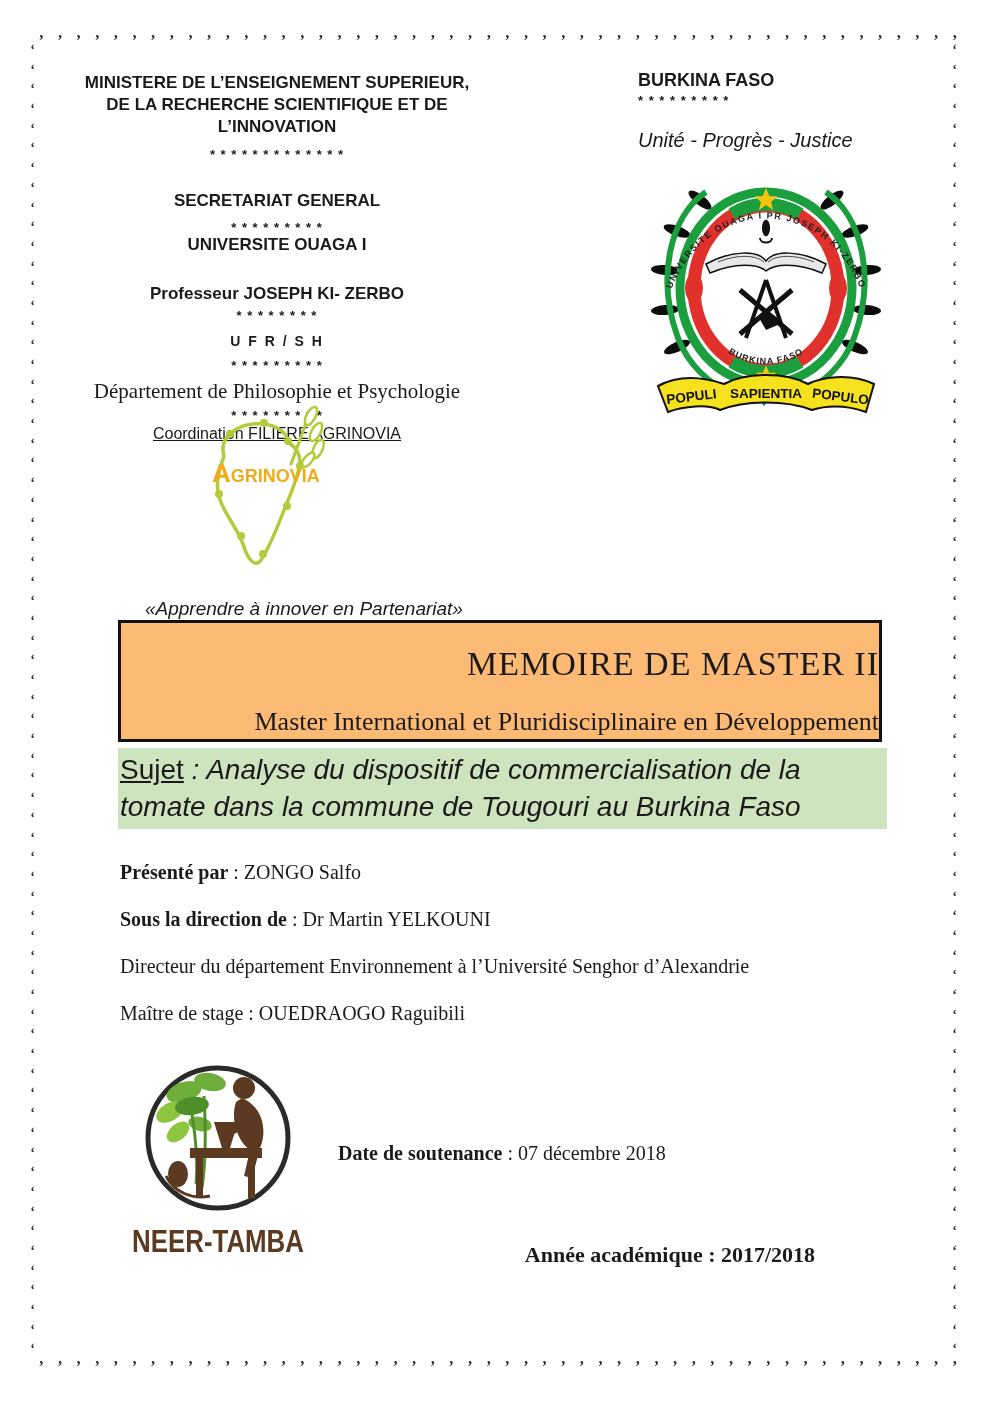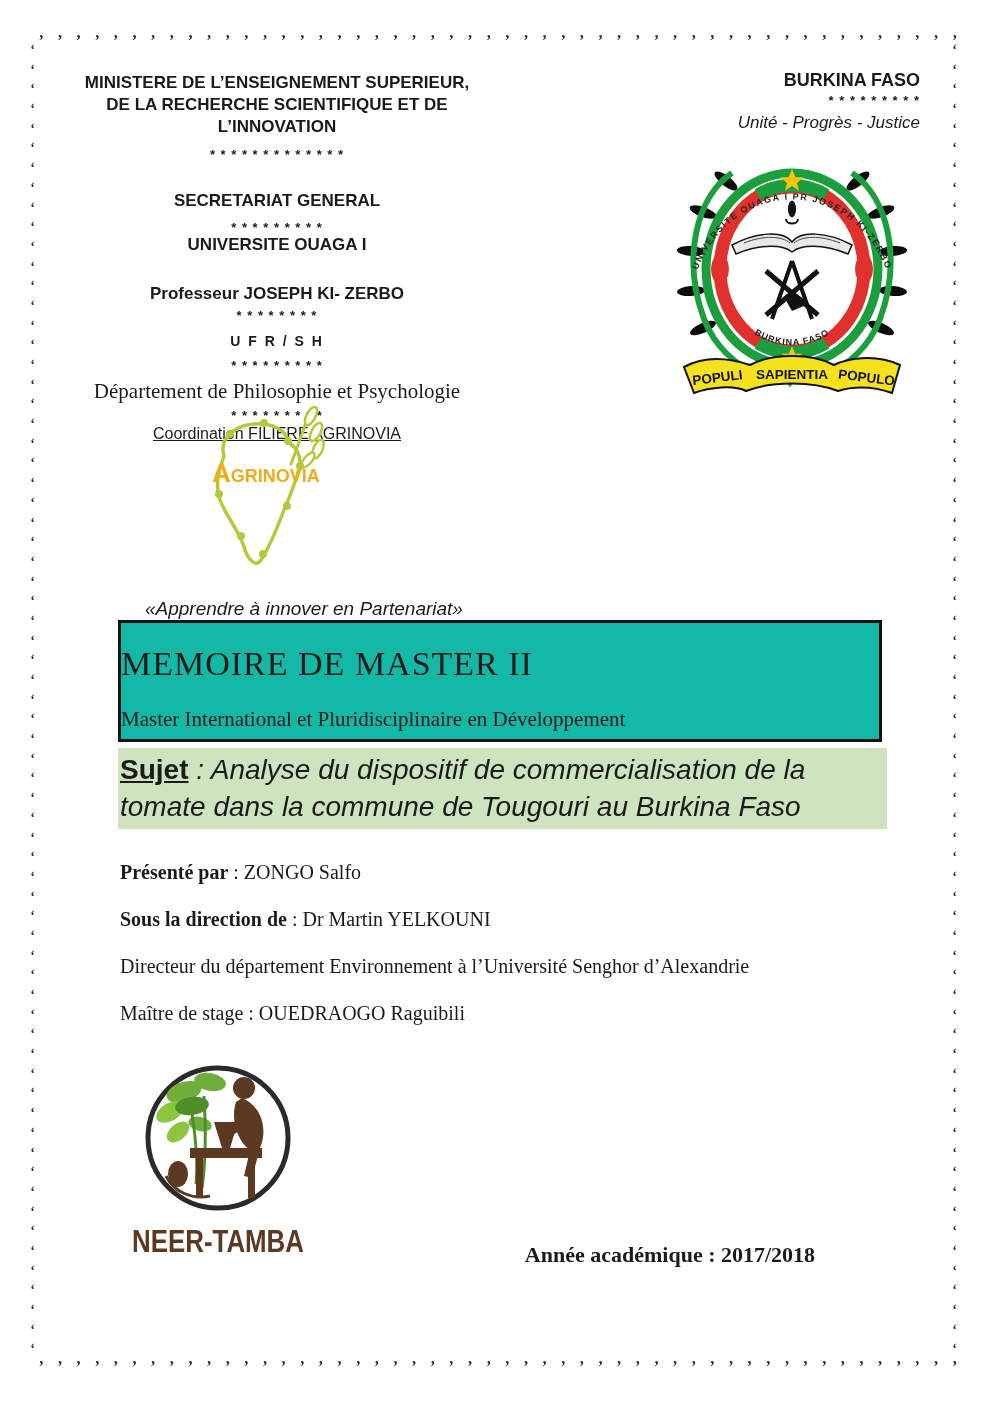--- a/index.html
+++ b/index.html
@@ -20,40 +20,40 @@
   .stars{font-weight:bold;font-size:13px;letter-spacing:1px;margin-top:9px;}
   .sg{font-weight:bold;font-size:17px;margin-top:29px;}
   .uo{font-weight:bold;font-size:17px;}
   .pf{font-weight:bold;font-size:17px;margin-top:29px;}
   .ufr{font-weight:bold;font-size:14px;margin-top:10px;letter-spacing:2px;}
   .dep{font-family:"Liberation Serif",serif;font-size:21px;margin-top:6px;}
   .coord{font-size:16px;text-decoration:underline;margin-top:2px;}
   .stars.tight{margin-top:4px;}
 
   
-  .hdr-right{position:absolute;left:638px;top:70px;width:282px;text-align:right;}
+  .hdr-right{position:absolute;left:638px;top:70px;width:282px;text-align:left;}
   .country{font-weight:bold;font-size:18px;}
   .hdr-right .stars{margin-top:2px;}
-  .motto{font-style:italic;font-size:17px;margin-top:5px;}
+  .motto{font-style:italic;font-size:20px;margin-top:21px;}
   .emblem-svg{margin-top:6px;}
 
   
   .agri{position:absolute;left:190px;top:402px;}
   .quote{position:absolute;left:145px;top:598px;font-style:italic;font-size:19px;}
 
   
   .tbox{position:absolute;left:118px;top:620px;width:758px;height:116px;border:3px solid #111;
-        text-align:left;background:#14b8a6;}
+        text-align:right;background:#fdba74;}
   .tbox .t1{font-family:"Liberation Serif",serif;font-size:34px;letter-spacing:1px;margin-top:22px;}
-  .tbox .t2{font-family:"Liberation Serif",serif;font-size:21px;margin-top:24px;}
+  .tbox .t2{font-family:"Liberation Serif",serif;font-size:26px;margin-top:24px;}
 
   
   .subject{position:absolute;left:118px;top:748px;width:767px;background:#cde4bf;
            font-size:28px;line-height:37px;padding:3px 0 4px 2px;}
-  .subject .lab{font-weight:bold;text-decoration:underline;font-style:normal;}
+  .subject .lab{font-weight:normal;text-decoration:underline;font-style:normal;}
   .subject .sep{font-style:italic;}
   .subject .txt{font-style:italic;}
 
   
   .credits{position:absolute;left:120px;top:862px;font-family:"Liberation Serif",serif;font-size:20px;}
   .credit-line{margin-bottom:26px;line-height:21px;}
   .credit-line .bold{font-weight:bold;}
 
   
   .neer{position:absolute;left:126px;top:1056px;}
@@ -467,16 +467,17 @@
       <rect x="64" y="92" width="72" height="10"></rect>
       <rect x="70" y="102" width="7" height="40"></rect>
       <rect x="122" y="102" width="7" height="40"></rect>
       <path d="M 88,66 L 112,66 L 104,92 L 96,92 Z"></path>
       <ellipse cx="52" cy="118" rx="10" ry="13"></ellipse>
     </g>
     <path d="M 40,120 C 48,136 66,144 84,140" stroke="#5c3a21" stroke-width="3" fill="none"></path>
     <text x="92" y="196" text-anchor="middle" textLength="172" lengthAdjust="spacingAndGlyphs" font-family="Liberation Sans, sans-serif" font-size="31" font-weight="bold" fill="#5c3a21">NEER-TAMBA</text>
   </svg>
 
+  <div class="defense"><span class="bold">Date de soutenance</span><span> : 07 décembre 2018</span></div>
 
   <div class="year">Année académique : 2017/2018</div>
 
 </div>
 
 </body></html>

